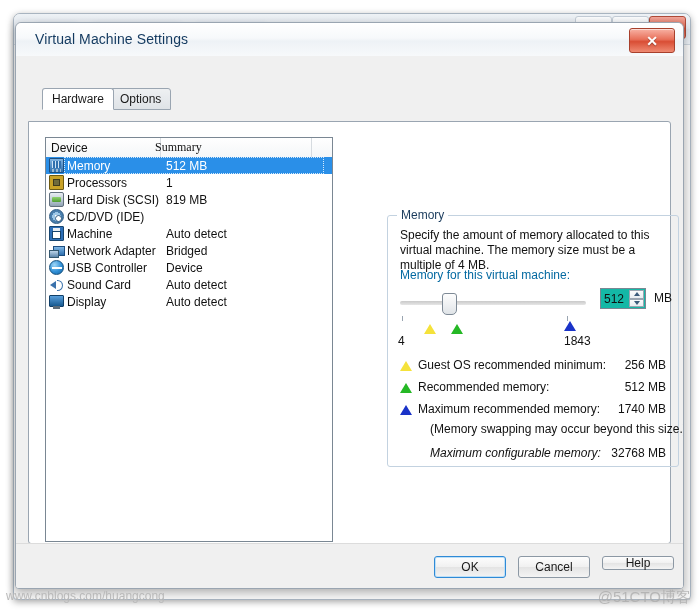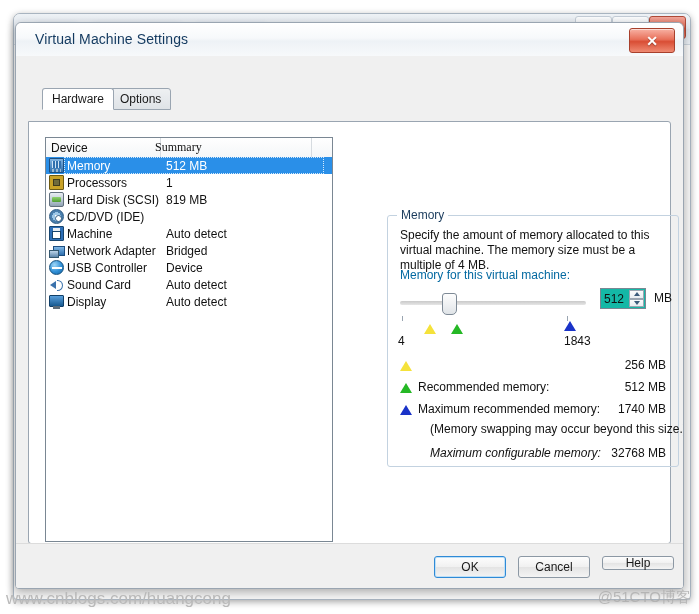--- a/index.html
+++ b/index.html
@@ -368,21 +368,21 @@
     background:#f0f0f0;
     border-top:1px solid #dcdcdc;
   }
   .btn-ok     { left:418px; top:12px; width:72px; height:22px; }
   .btn-cancel { left:502px; top:12px; width:72px; height:22px; }
   .btn-help   { left:586px; top:12px; width:72px; height:14px; }
 
   
   .wm-left {
     position:absolute; left:6px; top:589px;
-    font-size:17px; color:#b9b9b9;
+    font-size:12px; color:#b9b9b9;
     white-space:nowrap; pointer-events:none;
   }
   .wm-right {
     position:absolute; right:8px; top:588px;
     font-size:15px; color:rgba(170,170,170,.75);
     white-space:nowrap; pointer-events:none;
   }
 </style>
 </head>
 <body>
@@ -545,20 +545,21 @@
               <div class="spin-b dn">
                 <span class="spin-arrow"></span>
               </div>
             </div>
           </div>
           <div class="spin-unit">MB</div>
 
           <div class="legend">
             <div class="lrow">
               <span class="tri y ltri"></span>
+              <span class="ltxt">Guest OS recommended minimum:</span>
               <span class="lval">256 MB</span>
             </div>
             <div class="lrow">
               <span class="tri g ltri"></span>
               <span class="ltxt">Recommended memory:</span>
               <span class="lval">512 MB</span>
             </div>
             <div class="lrow">
               <span class="tri b ltri"></span>
               <span class="ltxt">Maximum recommended memory:</span>

